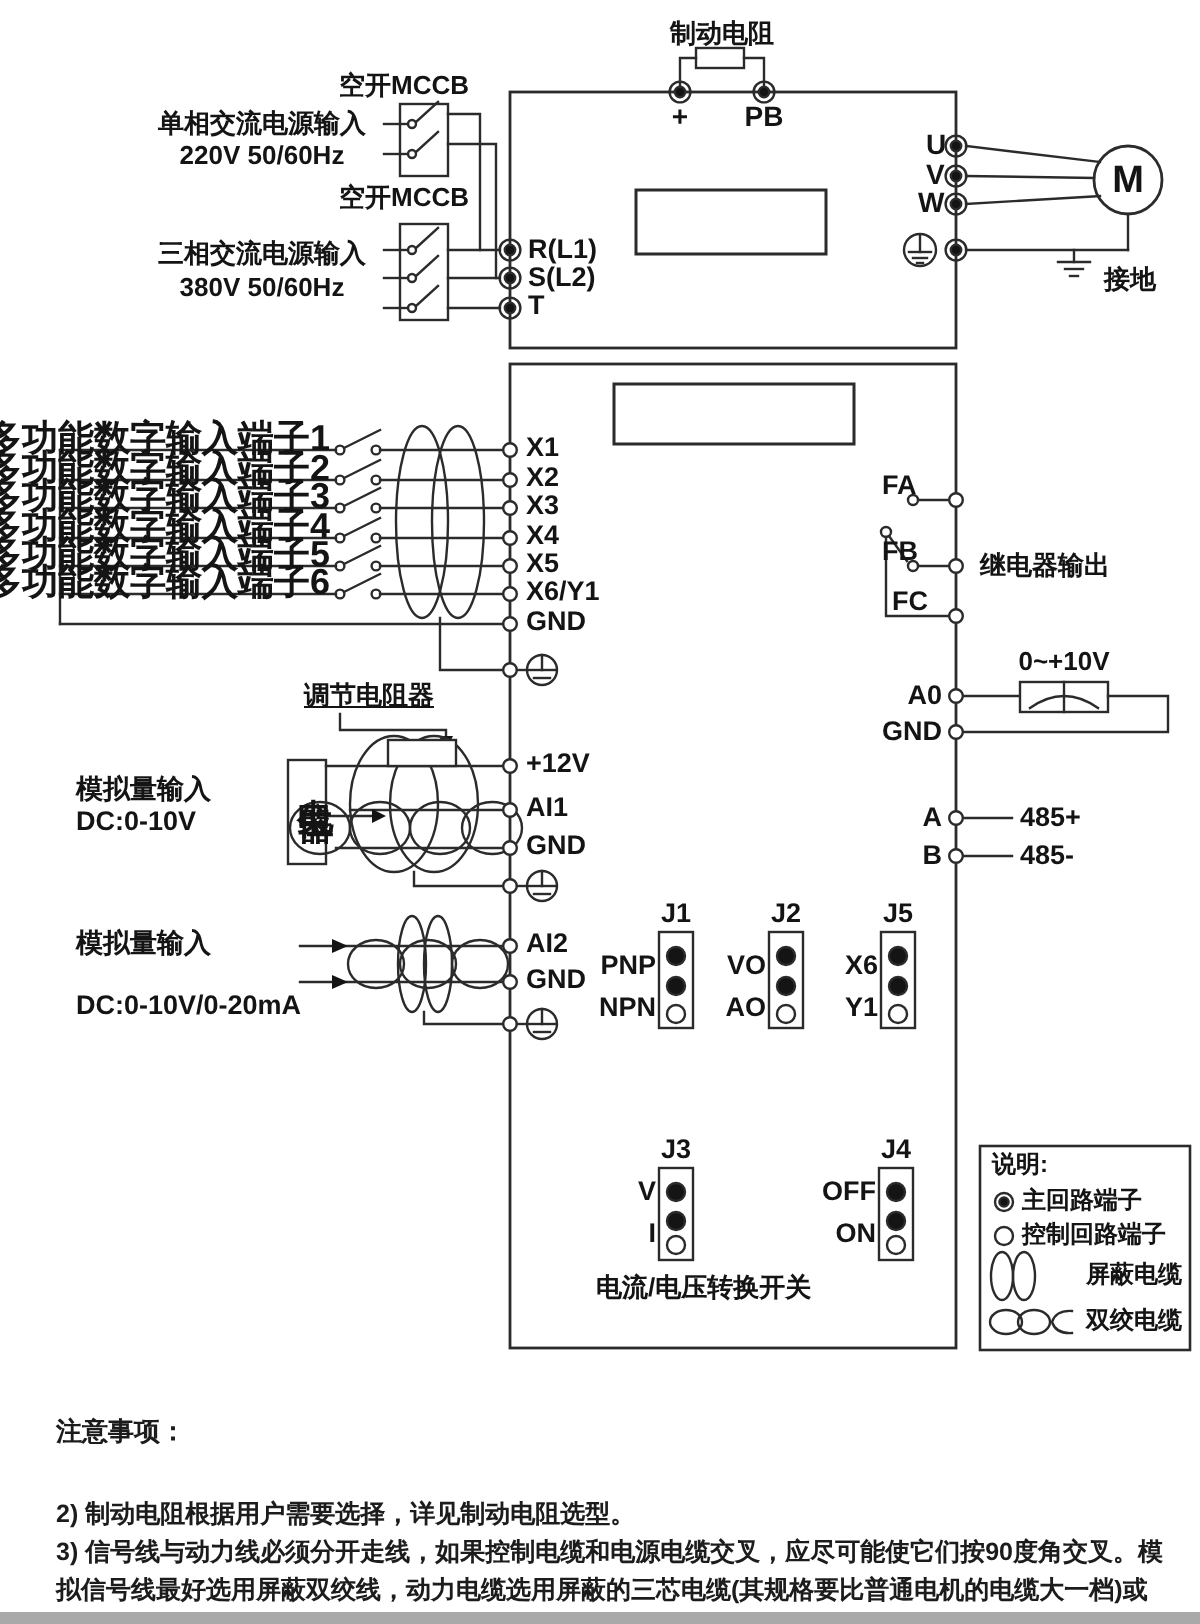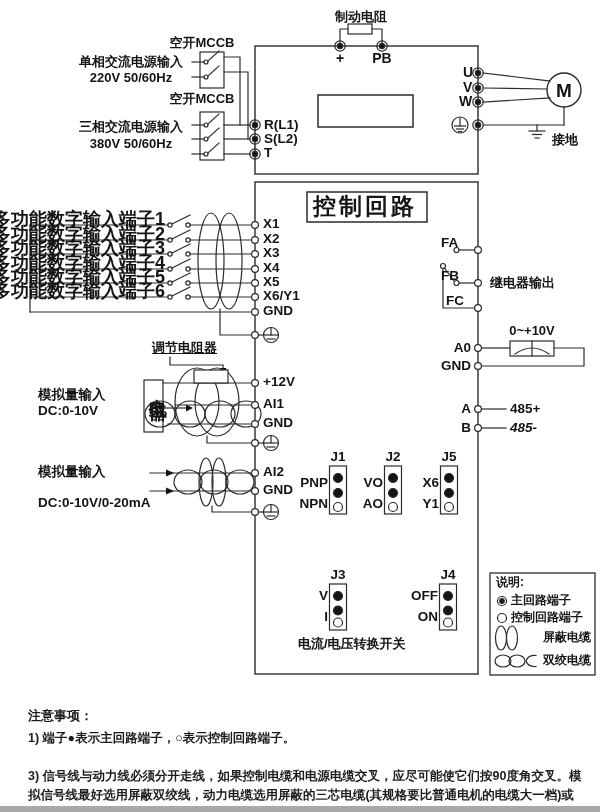--- a/index.html
+++ b/index.html
@@ -361,21 +361,20 @@
 <div class="lbl s135" style="left:264px;top:118px;">R(L1)</div>
 <div class="lbl s135" style="left:264px;top:132px;">S(L2)</div>
 <div class="lbl s135" style="left:264px;top:146px;">T</div>
 
 <div class="lbl s14" style="left:463px;top:65px;">U</div>
 <div class="lbl s14" style="left:463px;top:80px;">V</div>
 <div class="lbl s14" style="left:459px;top:94px;">W</div>
 <div class="lbl cx" style="left:564px;top:81px;font-size:19px;">M</div>
 <div class="lbl" style="left:552px;top:133px;">接地</div>
 
-<div class="lbl title-ctrl" style="left:313px;top:194px;">控制回路</div>
 
 <div class="lbl s125" style="right:435px;top:210px;">多功能数字输入端子1</div>
 <div class="lbl s125" style="right:435px;top:225px;">多功能数字输入端子2</div>
 <div class="lbl s125" style="right:435px;top:239px;margin-left:46px;">多功能数字输入端子3</div>
 <div class="lbl s125" style="right:435px;top:254px;">多功能数字输入端子4</div>
 <div class="lbl s125" style="right:435px;top:268px;">多功能数字输入端子5</div>
 <div class="lbl s125" style="right:435px;top:282px;">多功能数字输入端子6</div>
 
 <div class="lbl s135" style="left:263px;top:217px;">X1</div>
 <div class="lbl s135" style="left:263px;top:232px;">X2</div>
@@ -403,21 +402,21 @@
 <div class="lbl s135" style="left:446px;top:294px;">FC</div>
 <div class="lbl" style="left:490px;top:276px;">继电器输出</div>
 
 <div class="lbl s135" style="right:129px;top:341px;">A0</div>
 <div class="lbl s135" style="right:129px;top:359px;">GND</div>
 <div class="lbl cx" style="left:532px;top:324px;">0~+10V</div>
 
 <div class="lbl s135" style="right:129px;top:402px;">A</div>
 <div class="lbl s135" style="right:129px;top:421px;">B</div>
 <div class="lbl s135" style="left:510px;top:402px;">485+</div>
-<div class="lbl s135" style="left:510px;top:421px;font-style:italic;">485-</div>
+<div class="lbl s135" style="left:510px;top:421px;">485-</div>
 
 <div class="lbl cx s135" style="left:338px;top:450px;">J1</div>
 <div class="lbl cx s135" style="left:393px;top:450px;">J2</div>
 <div class="lbl cx s135" style="left:449px;top:450px;">J5</div>
 <div class="lbl s135" style="right:272px;top:476px;">PNP</div>
 <div class="lbl s135" style="right:272px;top:497px;">NPN</div>
 <div class="lbl s135" style="right:217px;top:476px;">VO</div>
 <div class="lbl s135" style="right:217px;top:497px;">AO</div>
 <div class="lbl s135" style="right:161px;top:476px;">X6</div>
 <div class="lbl s135" style="right:161px;top:497px;">Y1</div>
@@ -430,17 +429,17 @@
 <div class="lbl s135" style="right:162px;top:610px;">ON</div>
 <div class="lbl" style="left:298px;top:637px;">电流/电压转换开关</div>
 
 <div class="lbl s12" style="left:496px;top:576px;">说明:</div>
 <div class="lbl s12" style="left:511px;top:594px;">主回路端子</div>
 <div class="lbl s12" style="left:511px;top:611px;">控制回路端子</div>
 <div class="lbl s12" style="left:543px;top:631px;">屏蔽电缆</div>
 <div class="lbl s12" style="left:543px;top:654px;">双绞电缆</div>
 
 <div class="note" style="left:28px;top:706px;font-weight:700;font-size:13px;">注意事项：</div>
-<div class="note" style="left:28px;top:729px;width:560px;">1) 端子●表示主回路端子，○表示控制回路端子。</div>
+<div class="note" style="left:28px;top:748px;width:560px;">2) 制动电阻根据用户需要选择，详见制动电阻选型。</div>
 <div class="note" style="left:28px;top:767px;width:556px;">3) 信号线与动力线必须分开走线，如果控制电缆和电源电缆交叉，应尽可能使它们按90度角交叉。模拟信号线最好选用屏蔽双绞线，动力电缆选用屏蔽的三芯电缆(其规格要比普通电机的电缆大一档)或遵从变频器的用户手册。</div>
 
 <div class="bottom-strip"></div>
 </div>
 
 </body></html>

